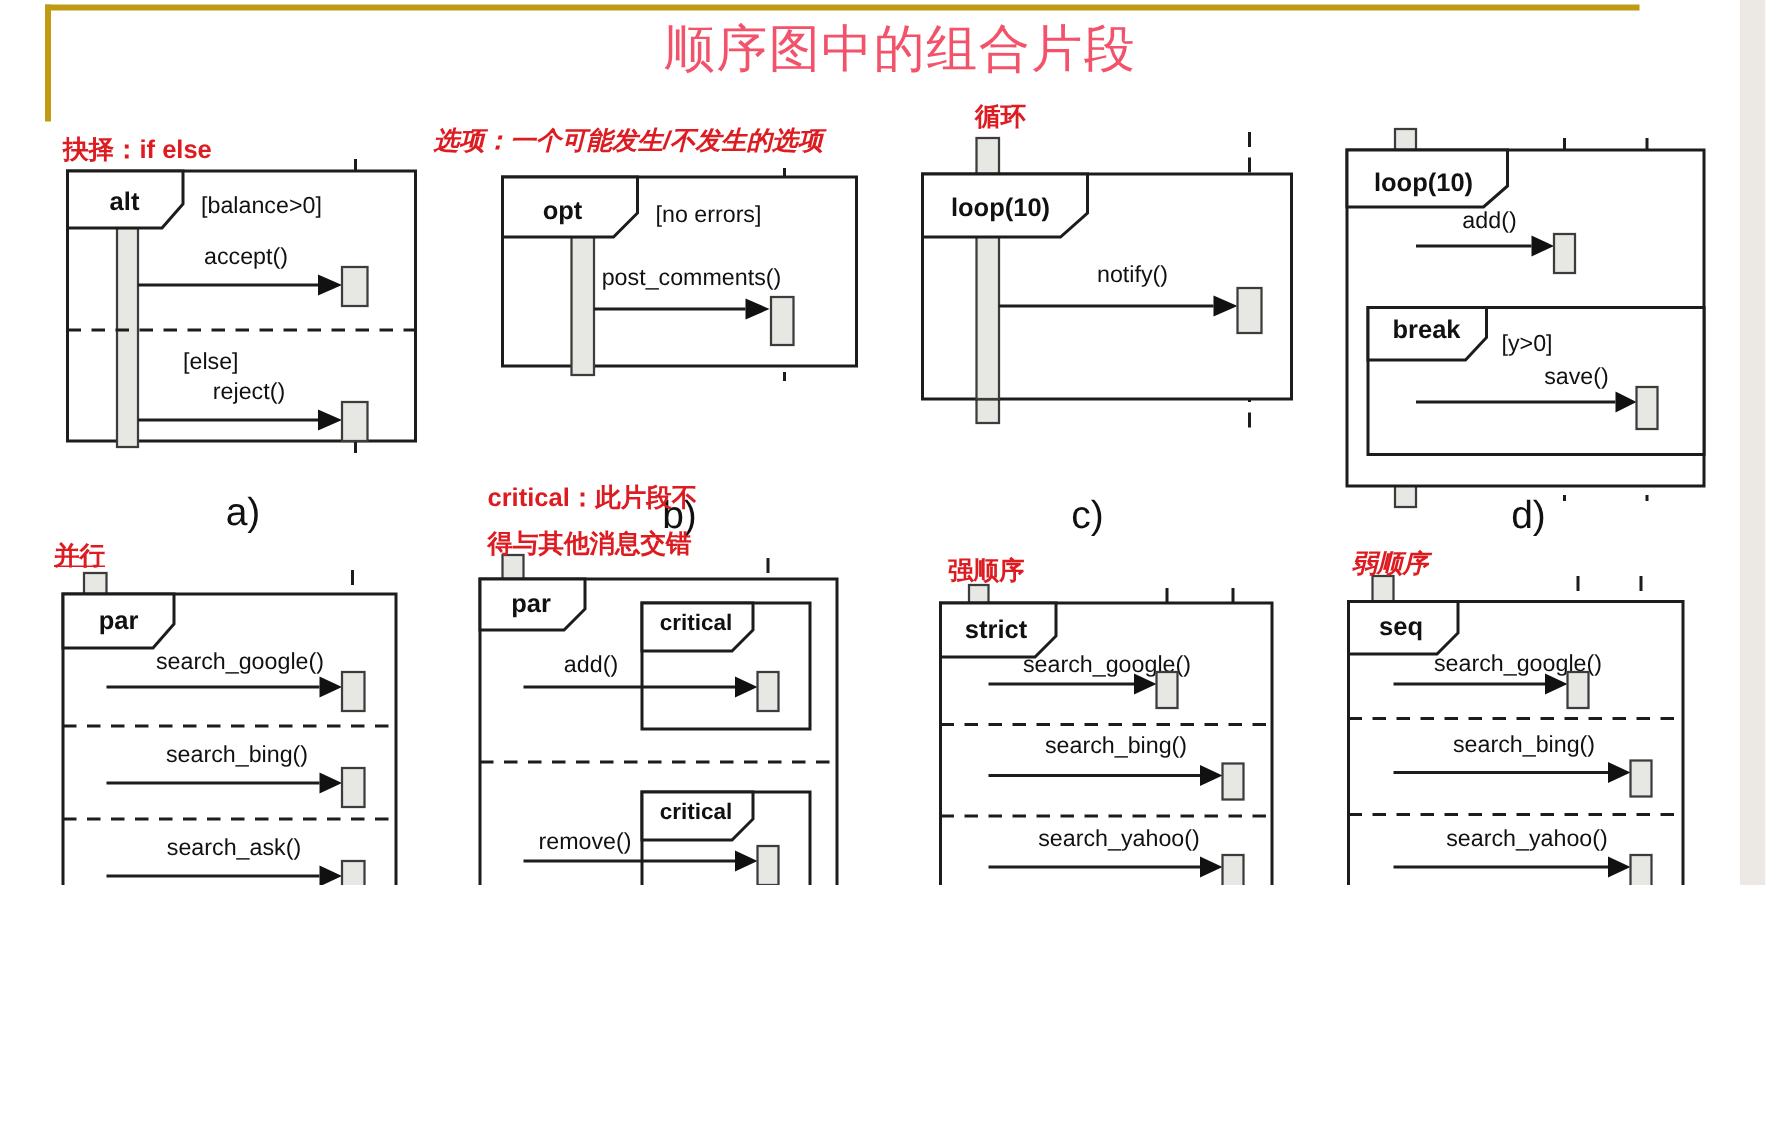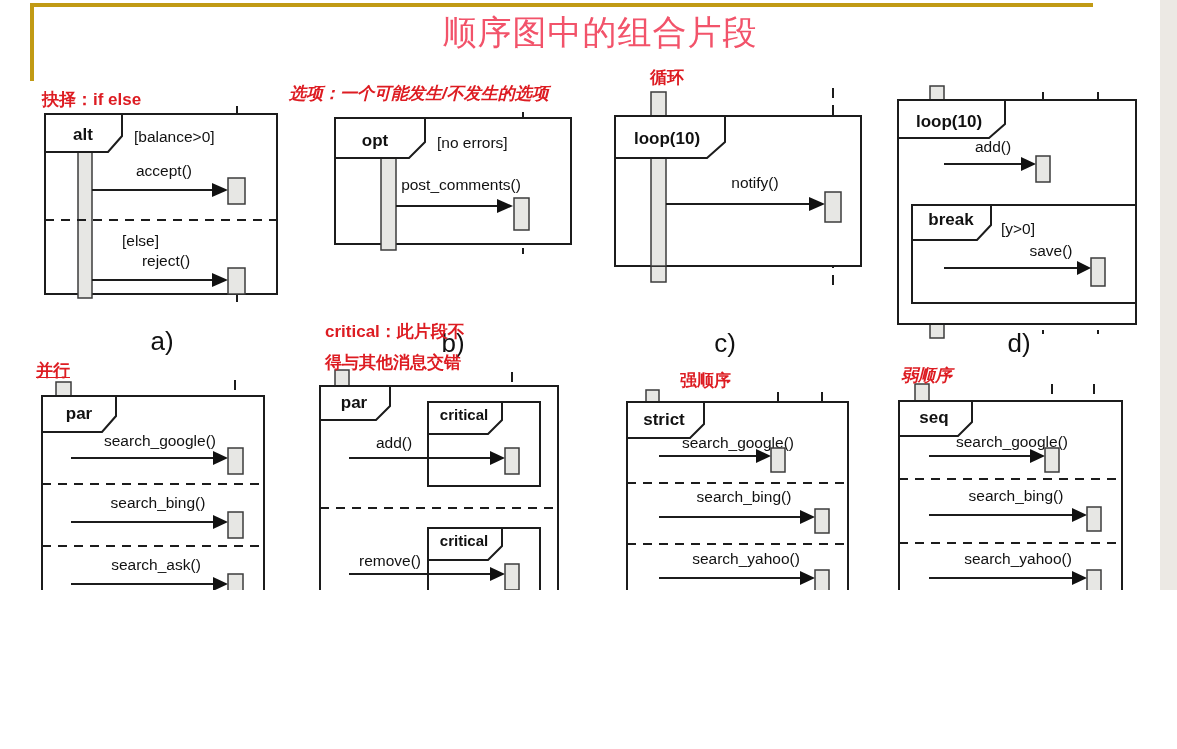--- a/index.html
+++ b/index.html
@@ -43,21 +43,21 @@
   <div class="title">顺序图中的组合片段</div>
 
   <div class="anno" style="left:42px; top:84px;">抉择：if else</div>
   <div class="anno" style="left:289px; top:78px;font-style:italic;">选项：一个可能发生/不发生的选项</div>
   <div class="anno" style="left:650px; top:62px;">循环</div>
   <div class="anno" style="left:36px;  top:355px;text-decoration:underline;">并行</div>
   <div class="anno" style="left:325px; top:316px;">
     <div>critical：此片段不</div>
     <div>得与其他消息交错</div>
   </div>
-  <div class="anno" style="left:632px; top:365px;margin-left:48px;">强顺序</div>
+  <div class="anno" style="left:632px; top:365px;">强顺序</div>
   <div class="anno" style="left:901px; top:360px;font-style:italic;">弱顺序</div>
 
   <div class="cap" style="left:42px;  width:240px; top:326px;">a)</div>
   <div class="cap" style="left:333px; width:240px; top:328px;">b)</div>
   <div class="cap" style="left:605px; width:240px; top:328px;">c)</div>
   <div class="cap" style="left:893px; width:252px; top:328px;">d)</div>
   <div class="cap" style="left:38px;  width:240px; top:638px;">e)</div>
   <div class="cap" style="left:318px; width:245px; top:636px;">f)</div>
   <div class="cap" style="left:618px; width:255px; top:634px;">g)</div>
   <div class="cap" style="left:888px; width:255px; top:628px;">h)</div>

